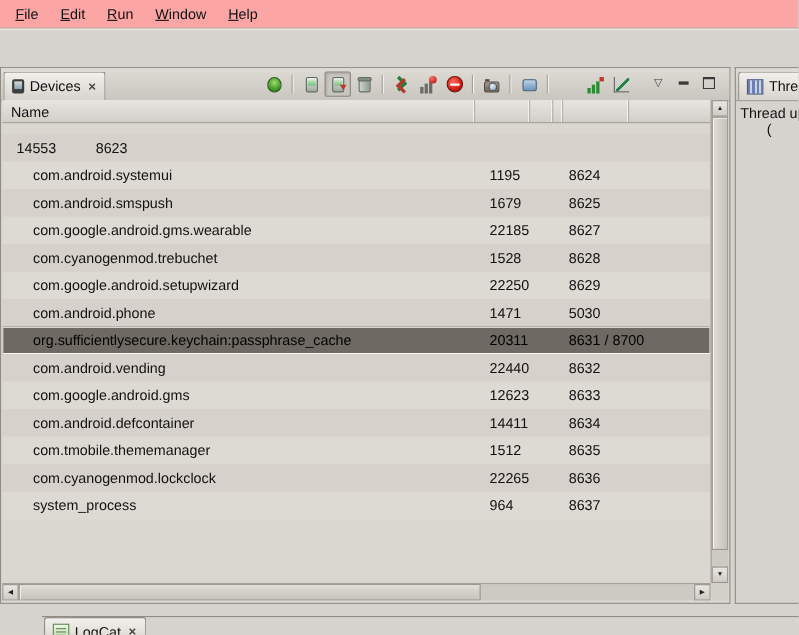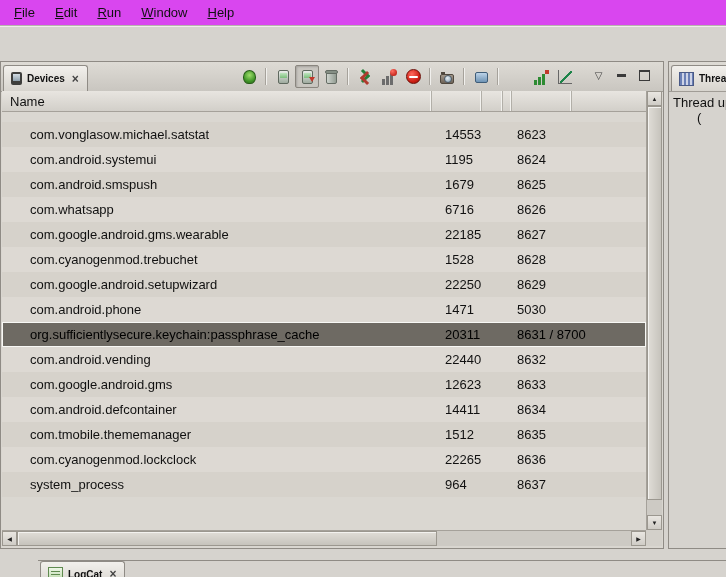--- a/index.html
+++ b/index.html
@@ -6,42 +6,42 @@
   body{
     width:726px;height:577px;position:relative;overflow:hidden;
     background:#d6d3ce;color:#111;
     font-family:"Liberation Sans","DejaVu Sans",sans-serif;font-size:13px;
     -webkit-font-smoothing:antialiased;
   }
   u{text-decoration:underline;}
 
   
   .menubar{height:25px;display:flex;align-items:center;padding-left:4px;
-    background:#d946ef;border-bottom:1px solid #b7b4ad;}
+    background:#fca5a5;border-bottom:1px solid #b7b4ad;}
   .menu-item{padding:3px 10px;cursor:default;}
 
   
   .toolbar-strip{height:35px;background:#d6d3ce;
     box-shadow:inset 0 1px 0 #efeeea;border-bottom:1px solid #98948d;}
 
   
   .main{position:absolute;top:61px;left:0;width:726px;height:488px;display:flex;}
   .devices-panel{width:664px;box-sizing:border-box;border:1px solid #8f8b85;
     position:relative;background:#d9d6d0;}
   .sash{width:4px;background:#d6d3ce;}
   .threads-panel{flex:1;box-sizing:border-box;border:1px solid #8f8b85;border-right:none;
     overflow:hidden;background:#d6d3ce;}
 
   
   .panel-tabbar{height:29px;position:relative;display:flex;align-items:flex-end;
     background:linear-gradient(#dedbd5,#c9c6c0);border-bottom:1px solid #a09c96;white-space:nowrap;}
   .tab{height:25px;display:inline-flex;align-items:center;gap:5px;padding:0 7px;
     margin-left:2px;border:1px solid #8f8b85;border-bottom:none;border-radius:3px 3px 0 0;
     background:linear-gradient(#f2f0ec,#d7d4ce);cursor:default;}
-  .tab-label{font-size:10px;font-weight:bold;}
+  .tab-label{font-size:13px;}
   .tab-close{font-size:12px;font-weight:bold;color:#444;padding:0 1px;margin-left:1px;cursor:default;}
   .tab-icon{display:inline-block;}
 
   .devices-tab-icon{width:11px;height:13px;background:#3e3e3c;border-radius:2px;position:relative;}
   .devices-tab-icon::before{content:"";position:absolute;left:2px;right:2px;top:2px;height:7px;
     background:linear-gradient(#d3dce2,#8ea0ad);}
   .threads-tab-icon{width:13px;height:12px;border:1px solid #4a5a86;
     background:repeating-linear-gradient(90deg,#6a7fb5 0 2px,#cdd3e6 2px 4px);}
   .logcat-tab-icon{width:13px;height:13px;border:1px solid #5f8a4f;position:relative;
     background:linear-gradient(#eef6e7,#b6d6a5);}
@@ -237,49 +237,40 @@
         <span class="hcell w-name">Name</span>
         <span class="hcell w-pid"></span>
         <span class="hcell w-c1"></span>
         <span class="hcell w-c2"></span>
         <span class="hcell w-port"></span>
         <span class="hcell w-fill"></span>
       </div>
 
       <div class="tbody">
           <div class="trow">
-            <span class="cell cname">com.vonglasow.michael.satstat</span>
             <span class="cell cpid">14553</span>
             <span class="cell cc1"></span>
             <span class="cell cc2"></span>
             <span class="cell cport">8623</span>
             <span class="cell cfill"></span>
           </div>
           <div class="trow">
             <span class="cell cname">com.android.systemui</span>
             <span class="cell cpid">1195</span>
             <span class="cell cc1"></span>
             <span class="cell cc2"></span>
             <span class="cell cport">8624</span>
             <span class="cell cfill"></span>
           </div>
           <div class="trow">
             <span class="cell cname">com.android.smspush</span>
             <span class="cell cpid">1679</span>
             <span class="cell cc1"></span>
             <span class="cell cc2"></span>
             <span class="cell cport">8625</span>
-            <span class="cell cfill"></span>
-          </div>
-          <div class="trow">
-            <span class="cell cname">com.whatsapp</span>
-            <span class="cell cpid">6716</span>
-            <span class="cell cc1"></span>
-            <span class="cell cc2"></span>
-            <span class="cell cport">8626</span>
             <span class="cell cfill"></span>
           </div>
           <div class="trow">
             <span class="cell cname">com.google.android.gms.wearable</span>
             <span class="cell cpid">22185</span>
             <span class="cell cc1"></span>
             <span class="cell cc2"></span>
             <span class="cell cport">8627</span>
             <span class="cell cfill"></span>
           </div>

